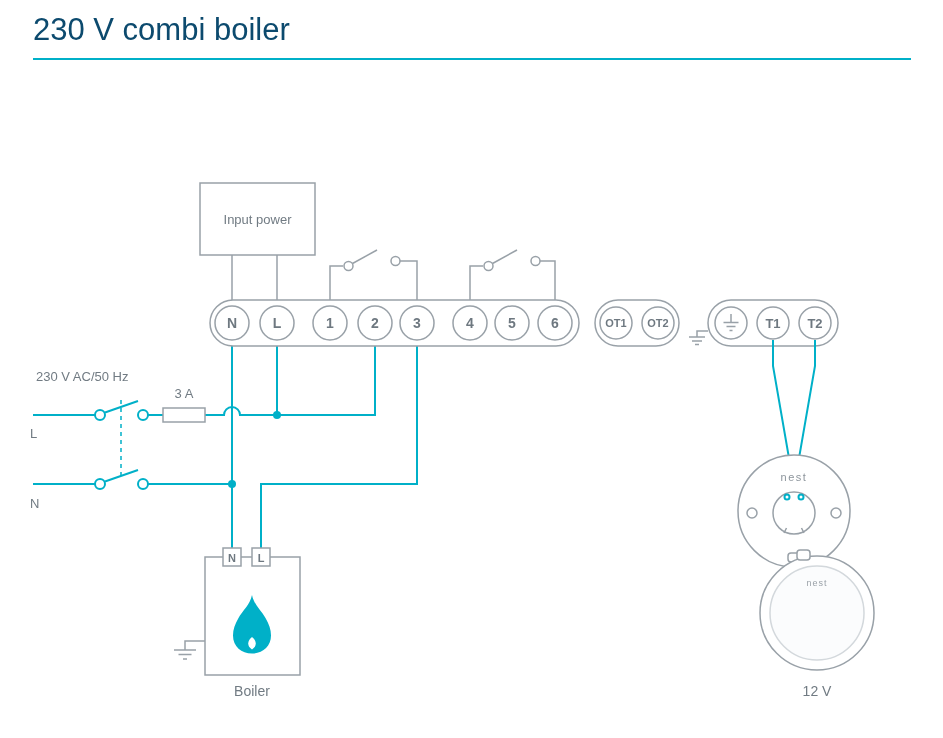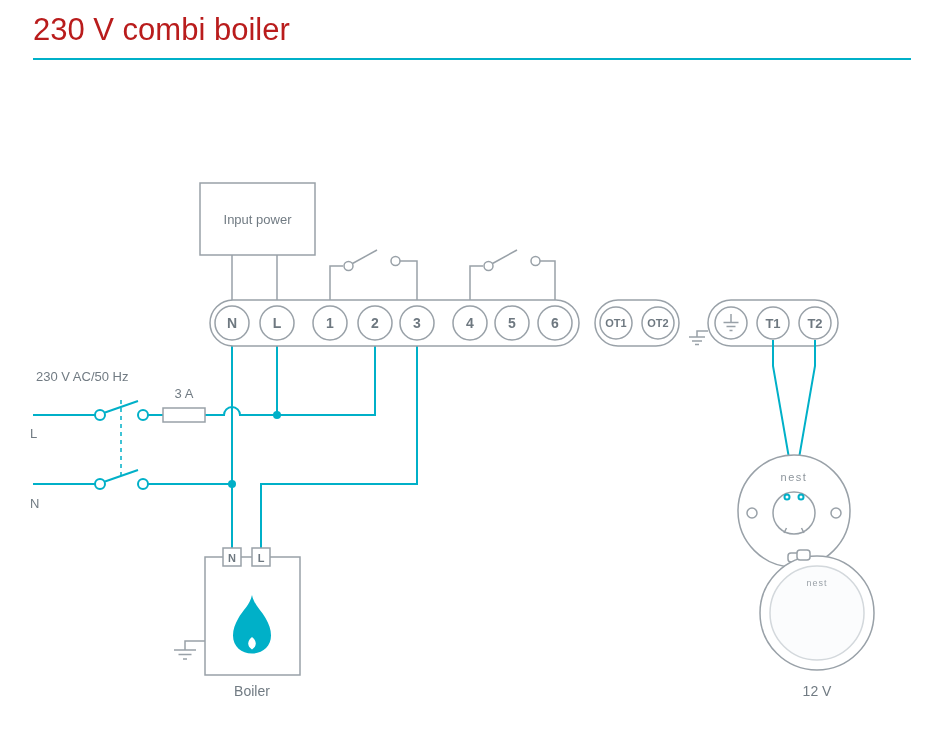--- a/index.html
+++ b/index.html
@@ -1,19 +1,19 @@
 <!DOCTYPE html>
 <html><head>
 <meta charset="utf-8">
 <style>
   html,body{margin:0;padding:0;background:#ffffff;}
   body{width:943px;height:738px;position:relative;overflow:hidden;
        font-family:"Liberation Sans",sans-serif;}
   .page-title{position:absolute;left:33px;top:12px;margin:0;
-      font-size:31px;font-weight:400;color:#b91c1c;letter-spacing:0;}
+      font-size:31px;font-weight:400;color:#0c4a6e;letter-spacing:0;}
   .title-rule{position:absolute;left:33px;top:58px;width:878px;height:2px;
       background:#00b0c8;}
   svg{position:absolute;left:0;top:0;}
   svg text{font-family:"Liberation Sans",sans-serif;fill:#717b83;}
   .gray-line{stroke:#99a1a8;stroke-width:1.5;fill:none;}
   .gray-shape{stroke:#99a1a8;stroke-width:1.5;fill:#ffffff;}
   .teal{stroke:#00b0c8;stroke-width:2;fill:none;}
   .teal-node{fill:#00b0c8;stroke:none;}
   .sw-circle{stroke:#00b0c8;stroke-width:2;fill:#ffffff;}
   .relay-circle{stroke:#99a1a8;stroke-width:1.5;fill:#ffffff;}

